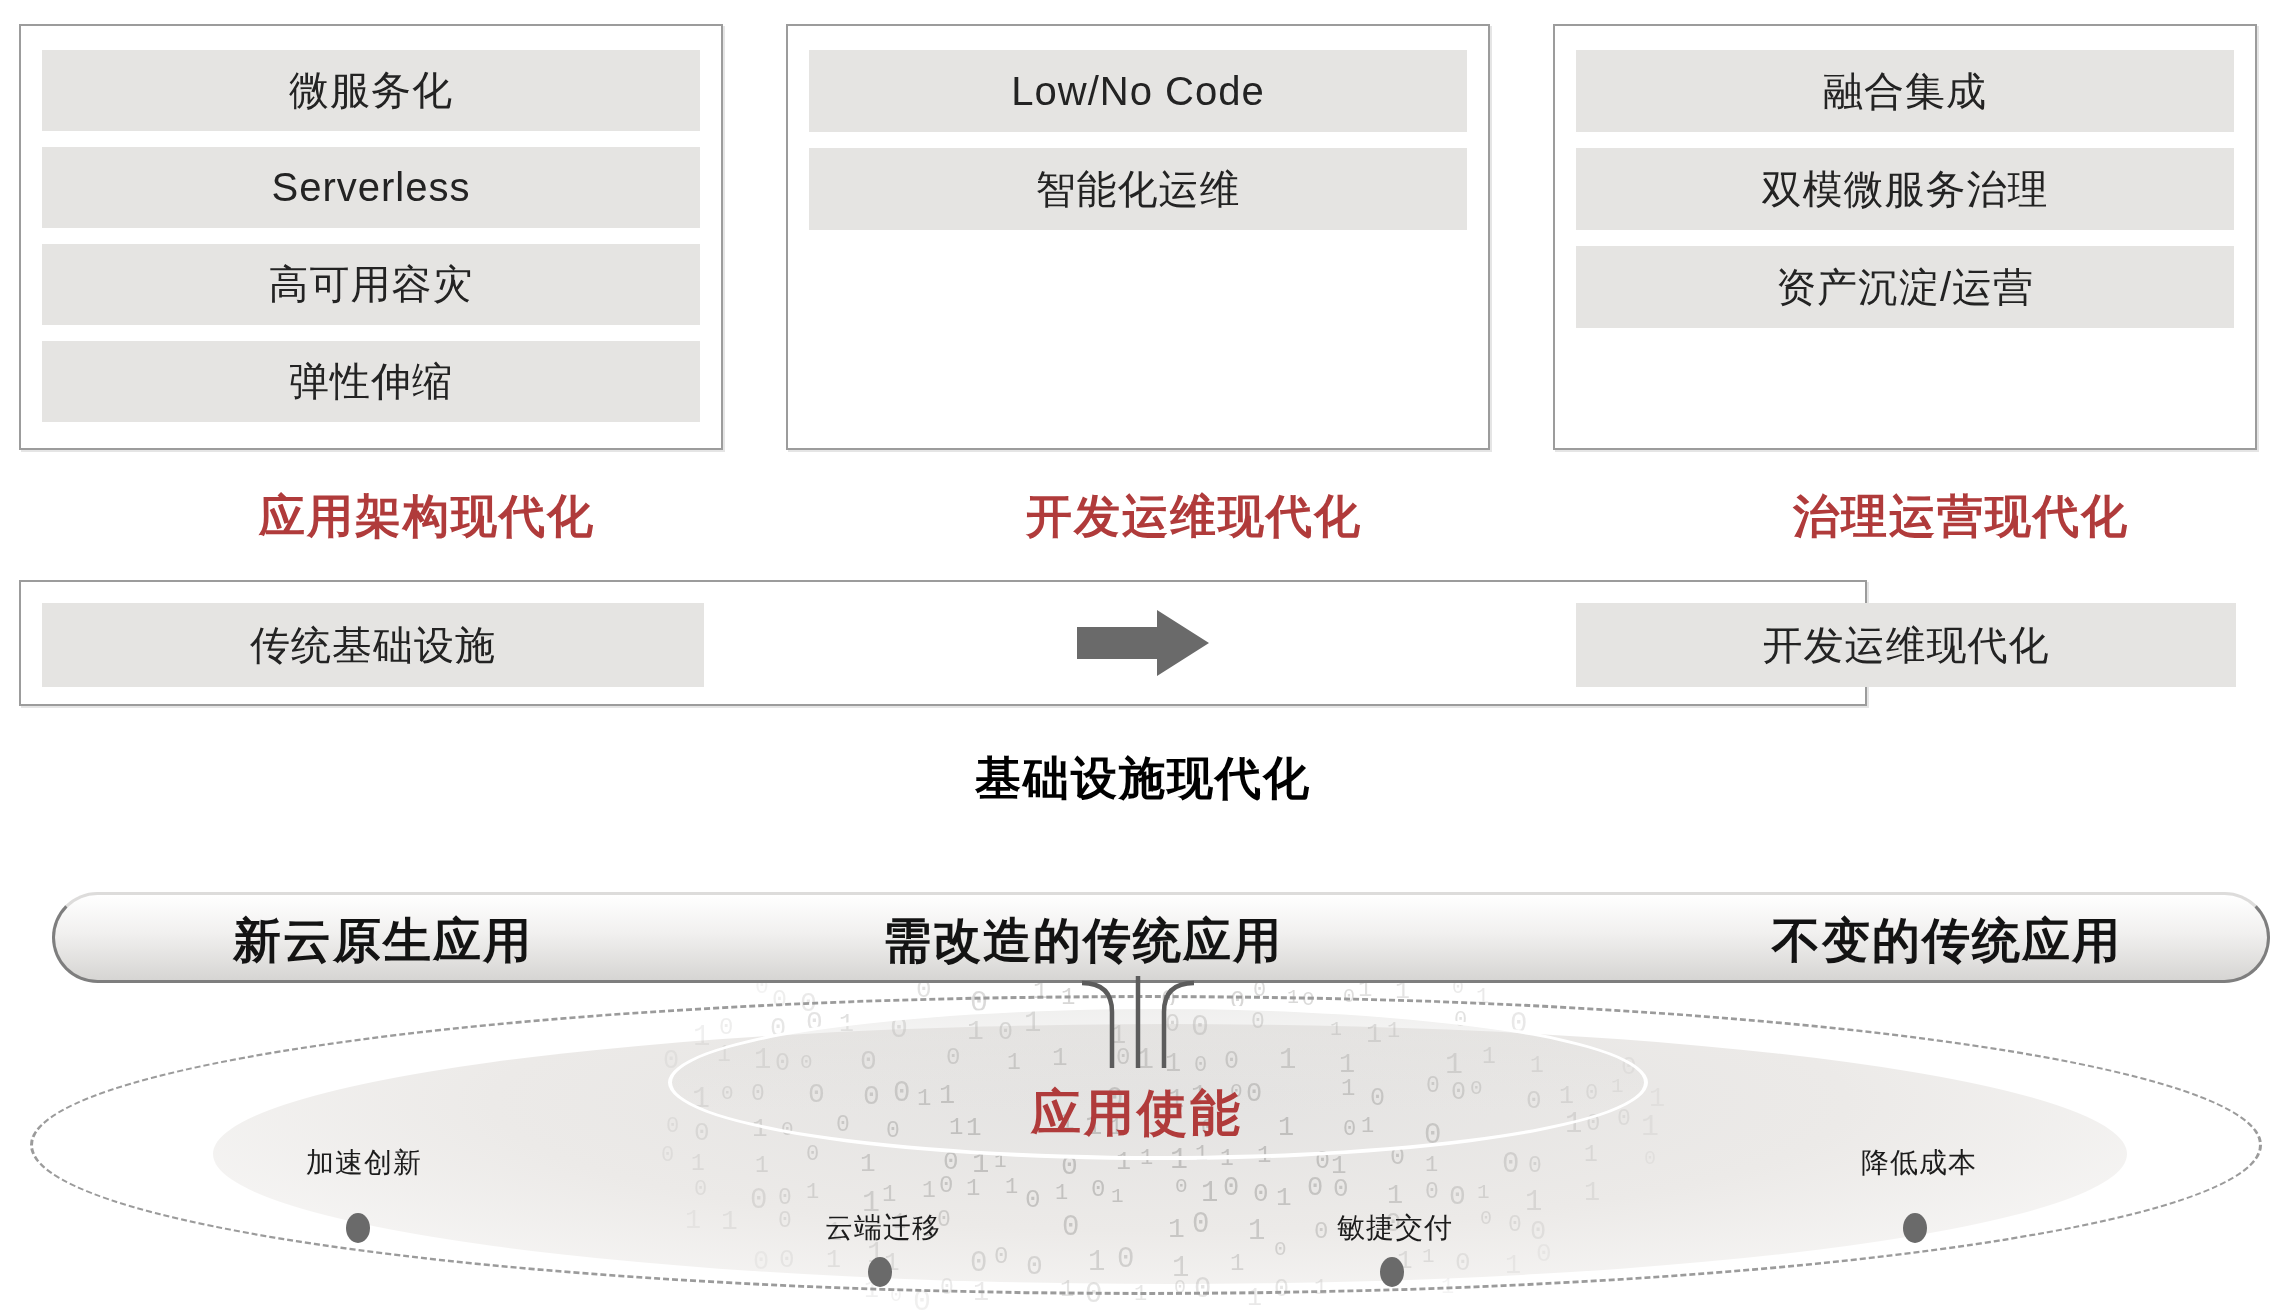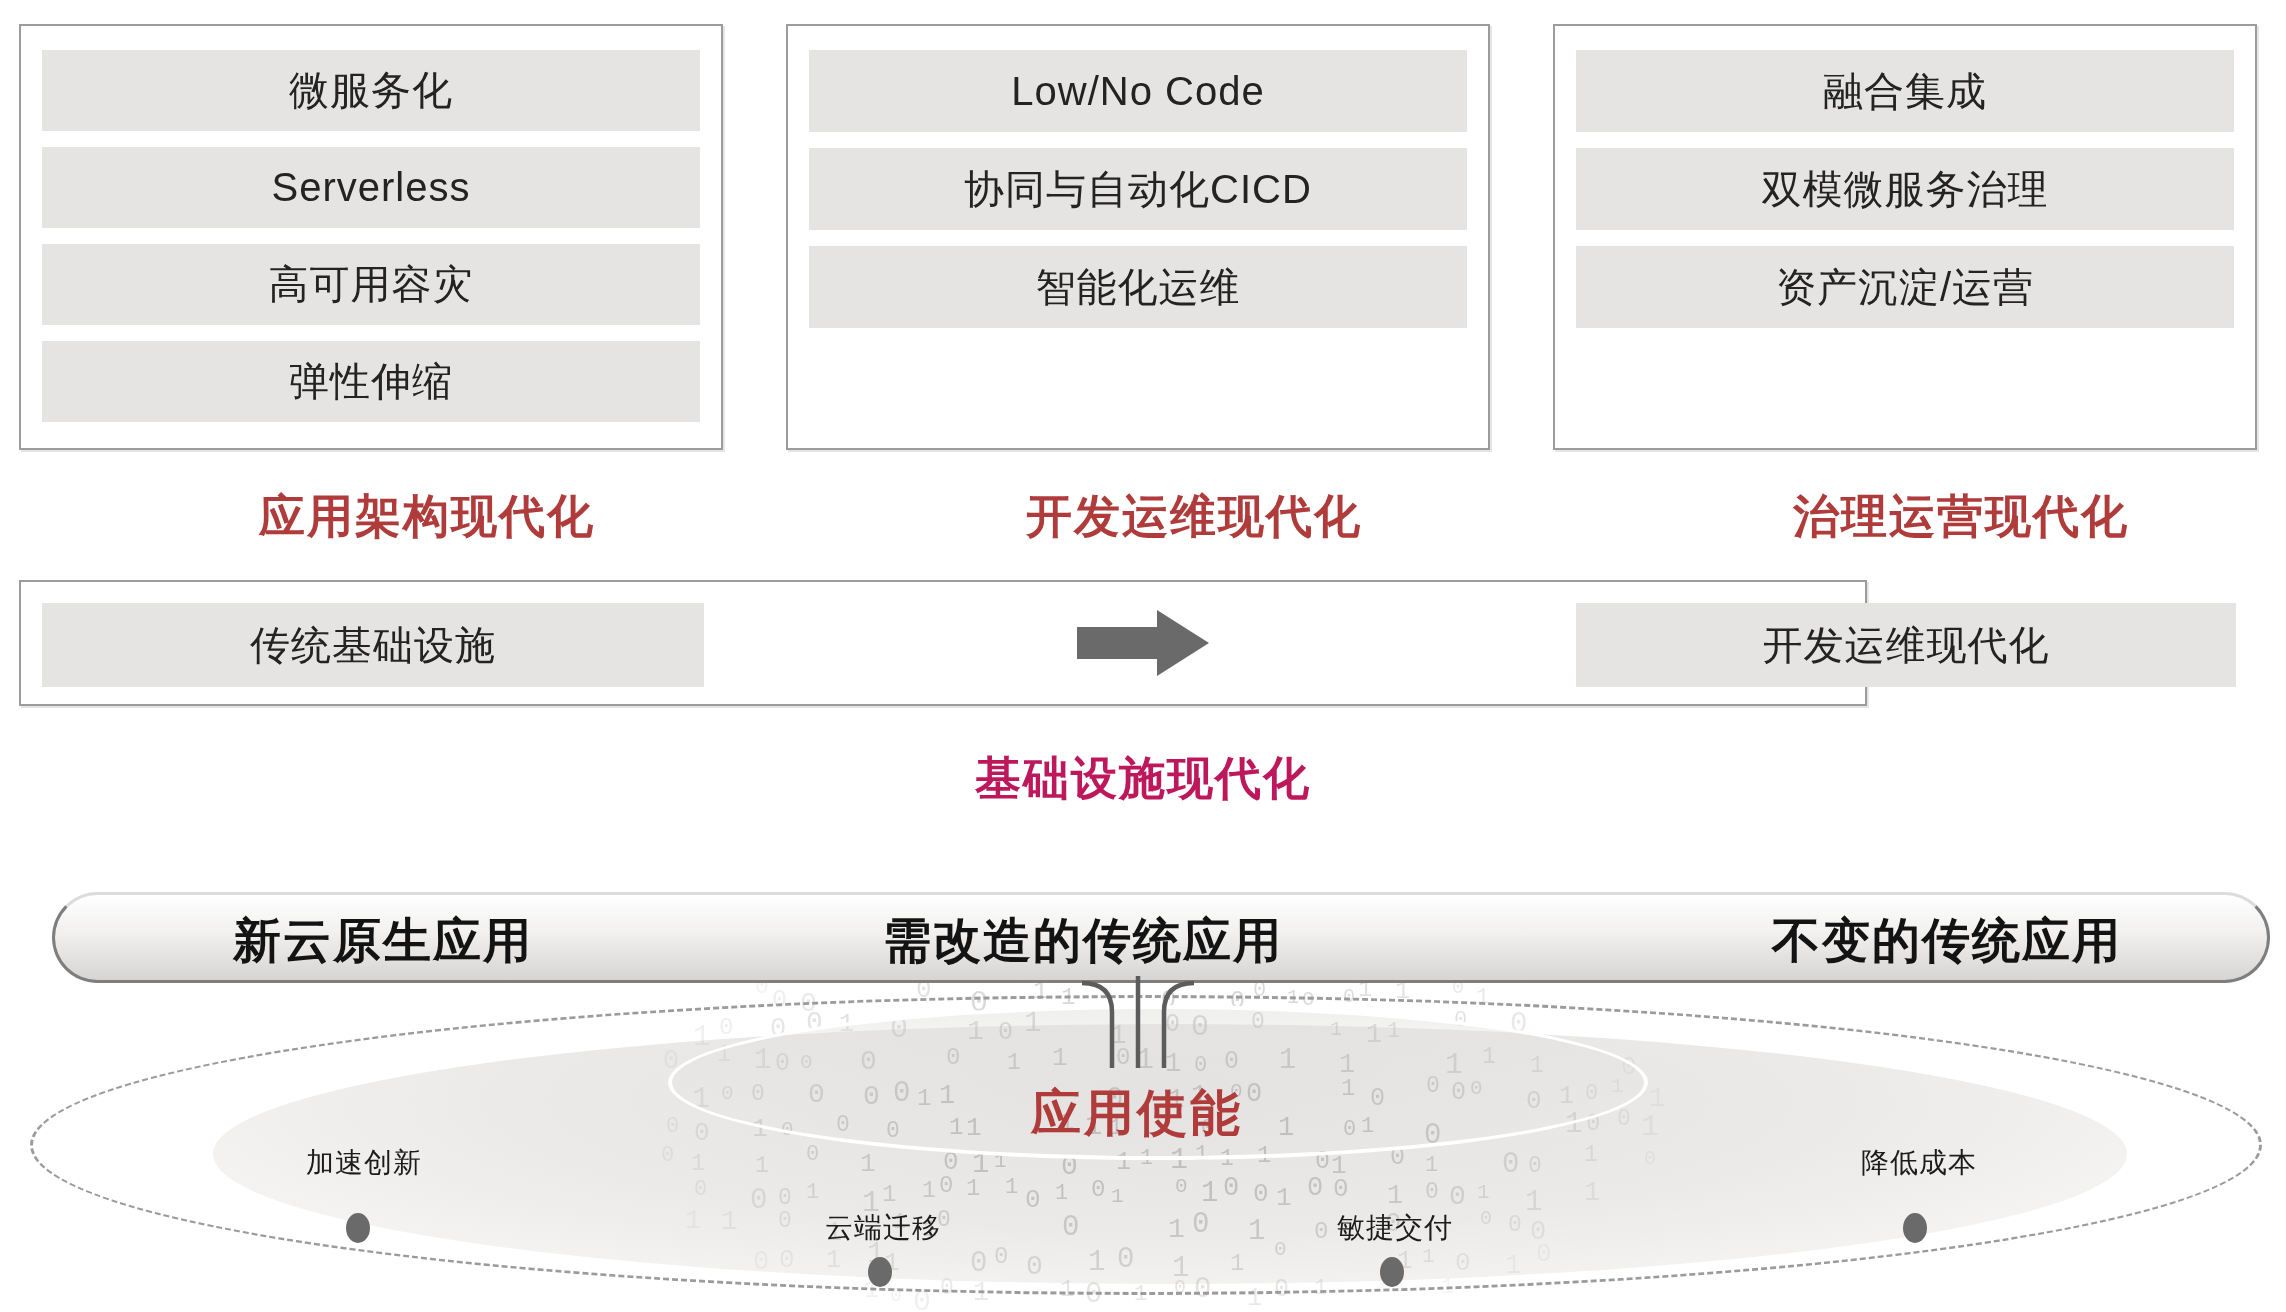--- a/index.html
+++ b/index.html
@@ -18,21 +18,21 @@
 
   
   .band{position:absolute;left:19px;top:580px;width:1848px;height:126px;box-sizing:border-box;
         background:#ffffff;border:2px solid #9c9c9c;box-shadow:2px 2px 0 rgba(0,0,0,0.10);}
   .band-bar{position:absolute;top:21px;height:84px;background:#e5e4e2;display:flex;
             align-items:center;justify-content:center;font-size:40px;color:#232323;letter-spacing:1px;}
   .band-bar.left{left:21px;width:662px;}
   .band-bar.right{left:1555px;width:660px;}
   .arrow-svg{position:absolute;left:1056px;top:28px;}
   .infra-label{position:absolute;left:0;top:748px;width:2286px;text-align:center;
-               font-size:46px;font-weight:bold;color:#be185d;letter-spacing:2px;}
+               font-size:46px;font-weight:bold;color:#000000;letter-spacing:2px;}
 
   
   .big-ellipse{position:absolute;left:213px;top:1024px;width:1914px;height:260px;border-radius:50%;
                background:radial-gradient(ellipse at 50% 30%, #e4e3e2 0%, #eceae8 50%, #f6f5f4 82%, rgba(250,250,249,0) 100%);
                z-index:1;}
   .texture{position:absolute;left:0;top:0;width:2286px;height:1312px;z-index:2;pointer-events:none;}
   .texture span{position:absolute;color:#a9a8a6;font-family:"Liberation Mono","DejaVu Sans Mono",monospace;}
   .white-ellipse{position:absolute;left:668px;top:1005px;width:980px;height:155px;border-radius:50%;
                  border:4px solid #ffffff;z-index:3;box-sizing:border-box;
                  background:linear-gradient(180deg, rgba(222,221,219,0.45), rgba(255,255,255,0) 70%);}
@@ -74,23 +74,20 @@
           <span>弹性伸缩</span>
         </div>
     </div>
     <div class="col-label">应用架构现代化</div>
   </section>
 
   <section class="col" style="left:786px">
     <div class="panel">
       <div class="item">
           <span>Low/No Code</span>
-        </div>
-      <div class="item">
-          <span>协同与自动化CICD</span>
         </div>
       <div class="item">
           <span>智能化运维</span>
         </div>
     </div>
     <div class="col-label">开发运维现代化</div>
   </section>
 
   <section class="col" style="left:1553px">
     <div class="panel">

